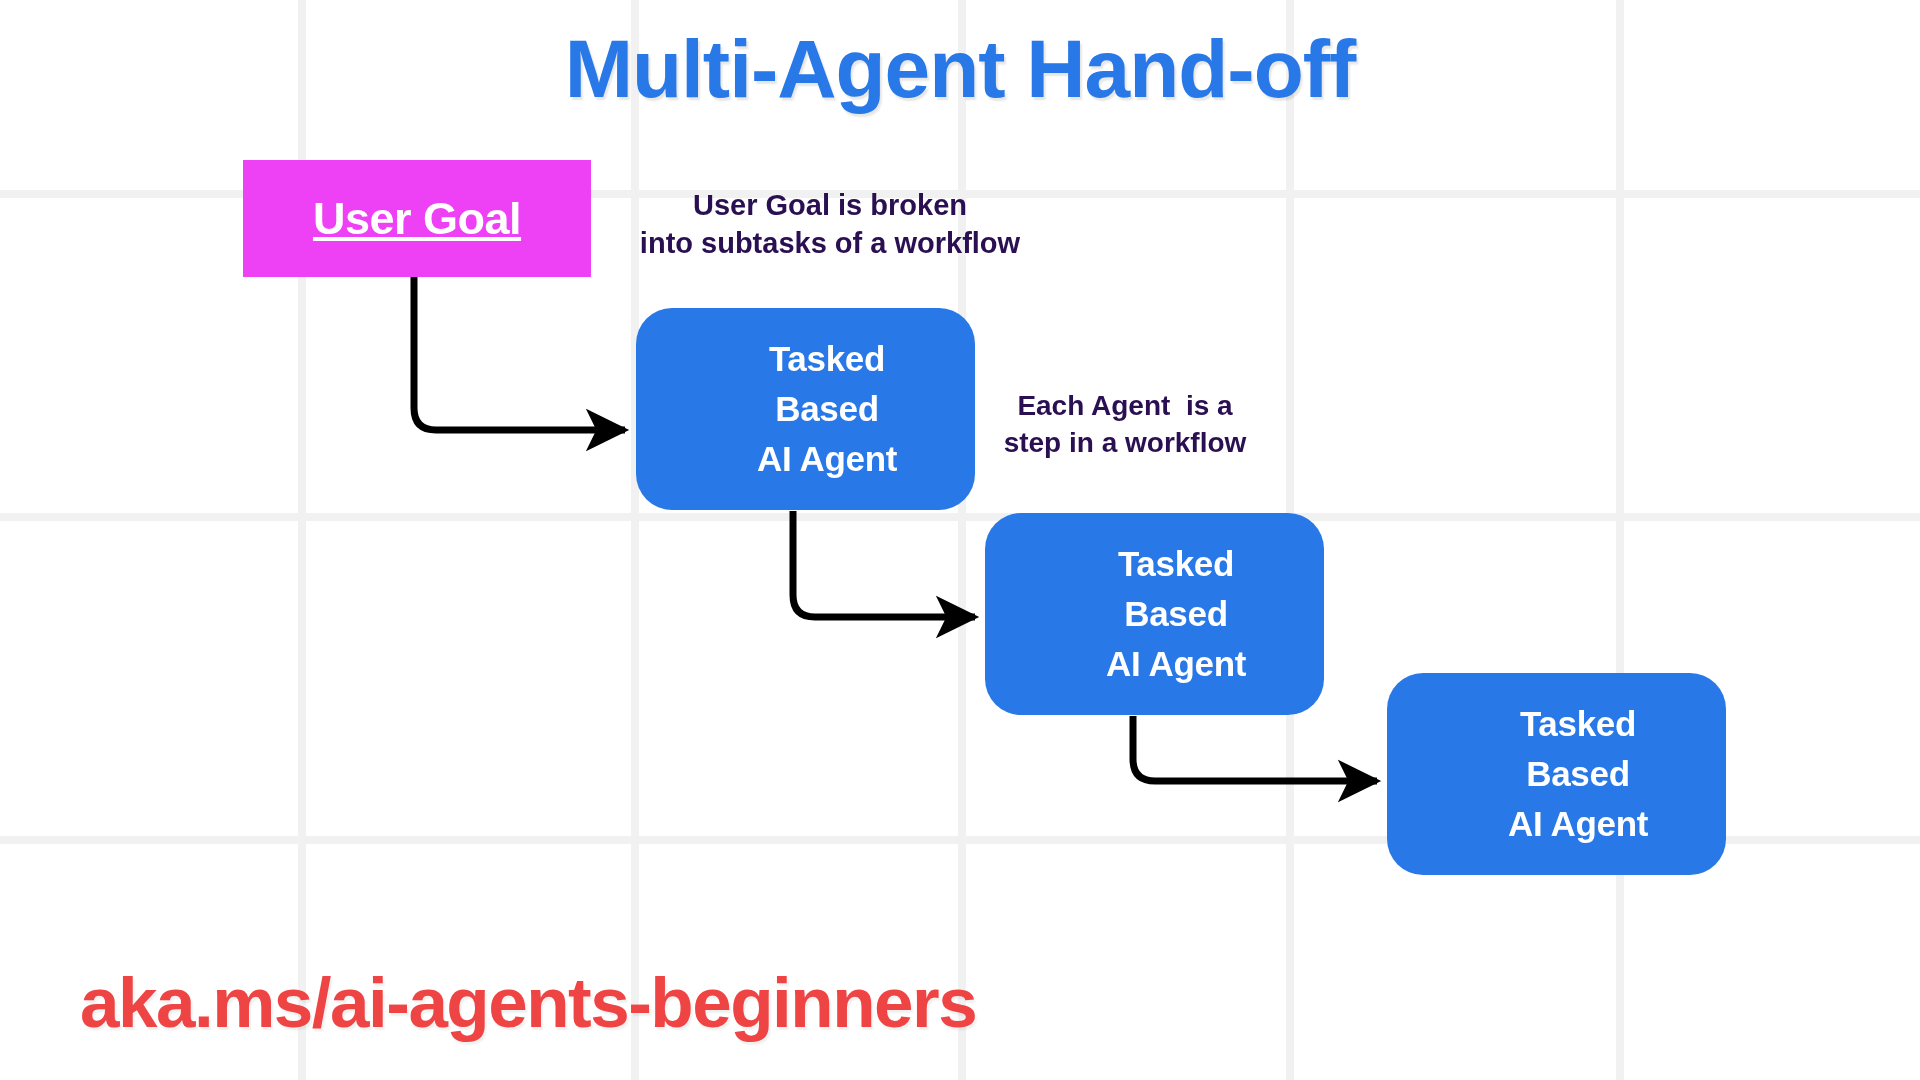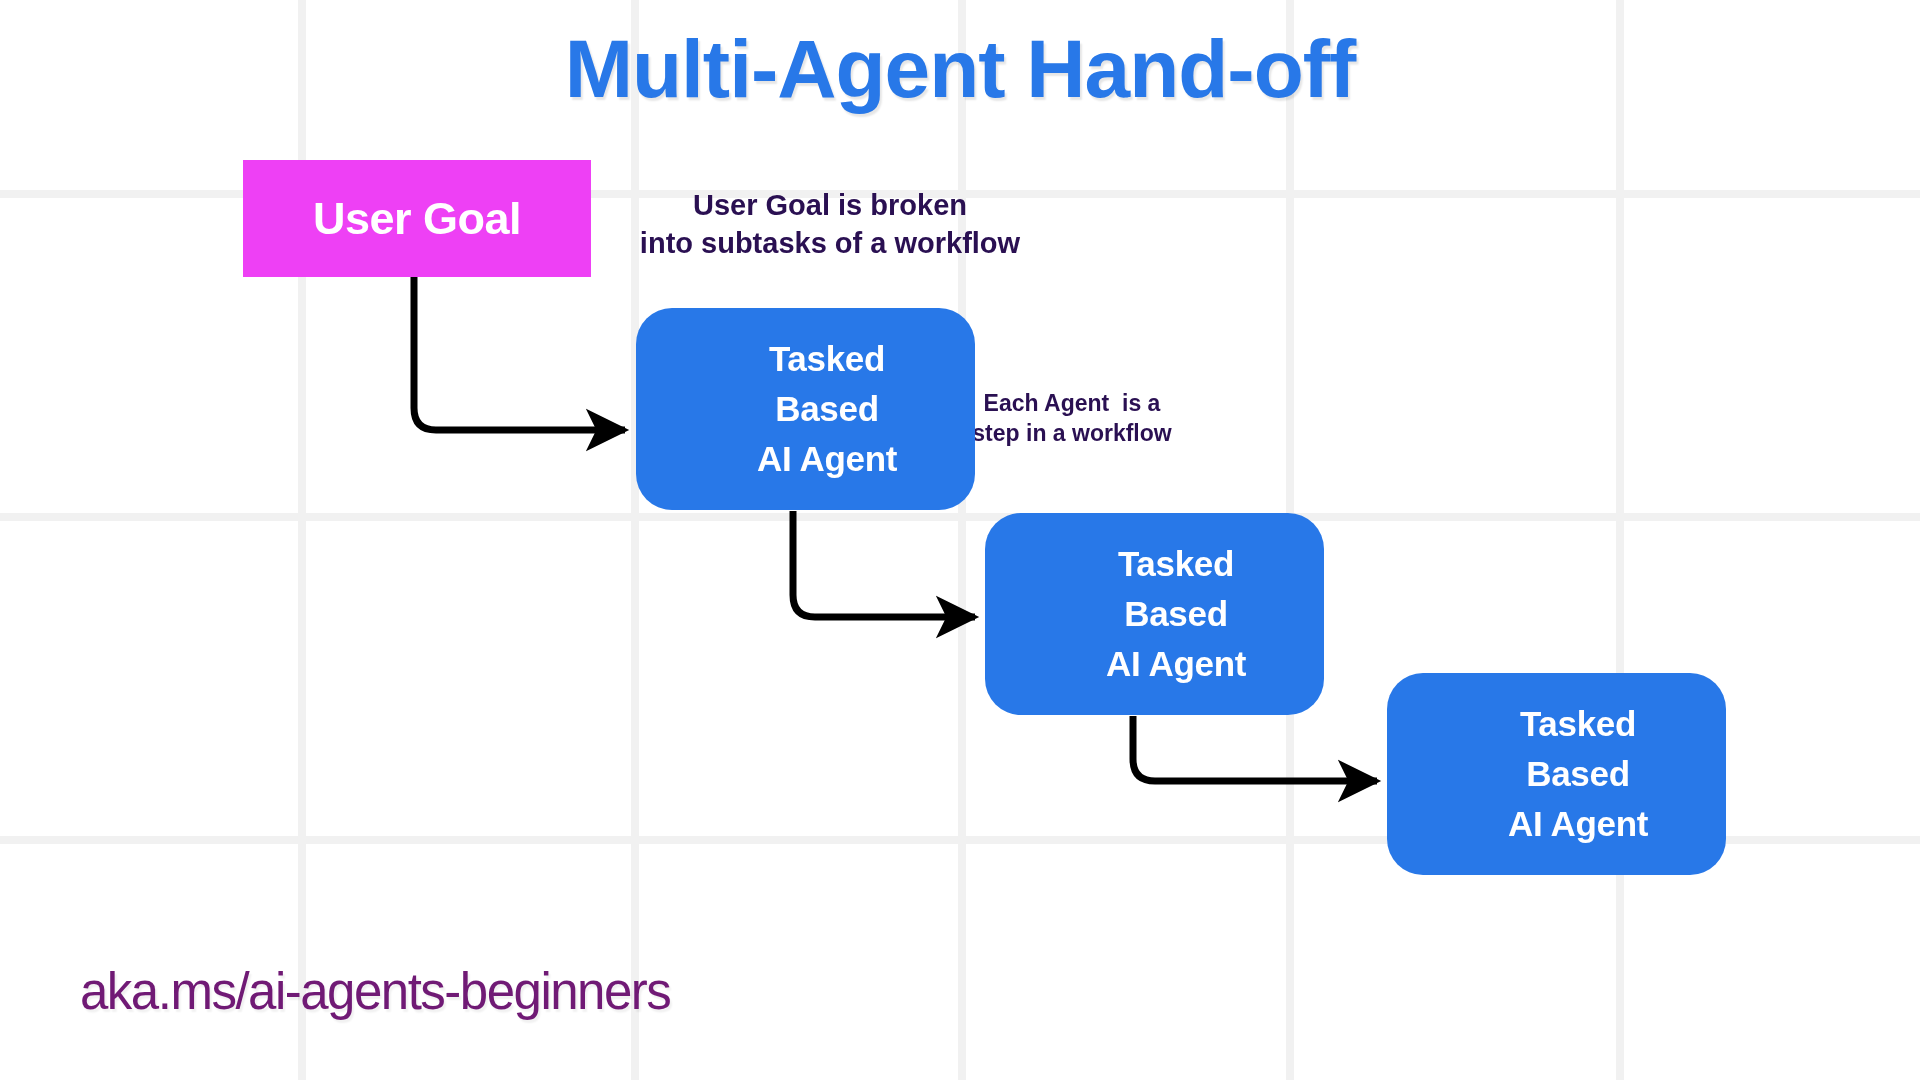--- a/index.html
+++ b/index.html
@@ -64,43 +64,44 @@
     display: flex;
     align-items: center;
     justify-content: center;
   }
   .goal-label {
     color: #ffffff;
     font-size: 45px;
     font-weight: bold;
     letter-spacing: -0.5px;
     line-height: 1;
+    text-decoration: underline;
   }
 
   
   .annotation {
     position: absolute;
     color: #2a1052;
     font-weight: bold;
     text-align: center;
     line-height: 1.32;
     white-space: pre;
     margin-top: 18px;
   }
   .annotation-goal {
     left: 600px;
     top: 168px;
     width: 460px;
     font-size: 29px;
   }
   .annotation-agent {
-    left: 912px;
+    left: 965px;
     top: 370px;
     width: 320px;
-    font-size: 23px;
+    font-size: 28px;
   }
 
   
   .agent-box {
     position: absolute;
     background: #2878e8;
     border-radius: 36px;
     display: flex;
     flex-direction: column;
     align-items: center;
@@ -123,23 +124,23 @@
     position: absolute;
     inset: 0;
     pointer-events: none;
   }
 
   
   .footer-url {
     position: absolute;
     left: 80px;
     top: 962px;
-    font-size: 51px;
-    font-weight: normal;
-    color: #701a75;
+    font-size: 71px;
+    font-weight: bold;
+    color: #ef4444;
     letter-spacing: -1.5px;
     text-shadow: 2px 3px 2px rgba(0,0,0,0.06);
     white-space: nowrap;
   }
 </style>
 </head>
 <body>
 
 <div id="canvas">
 

